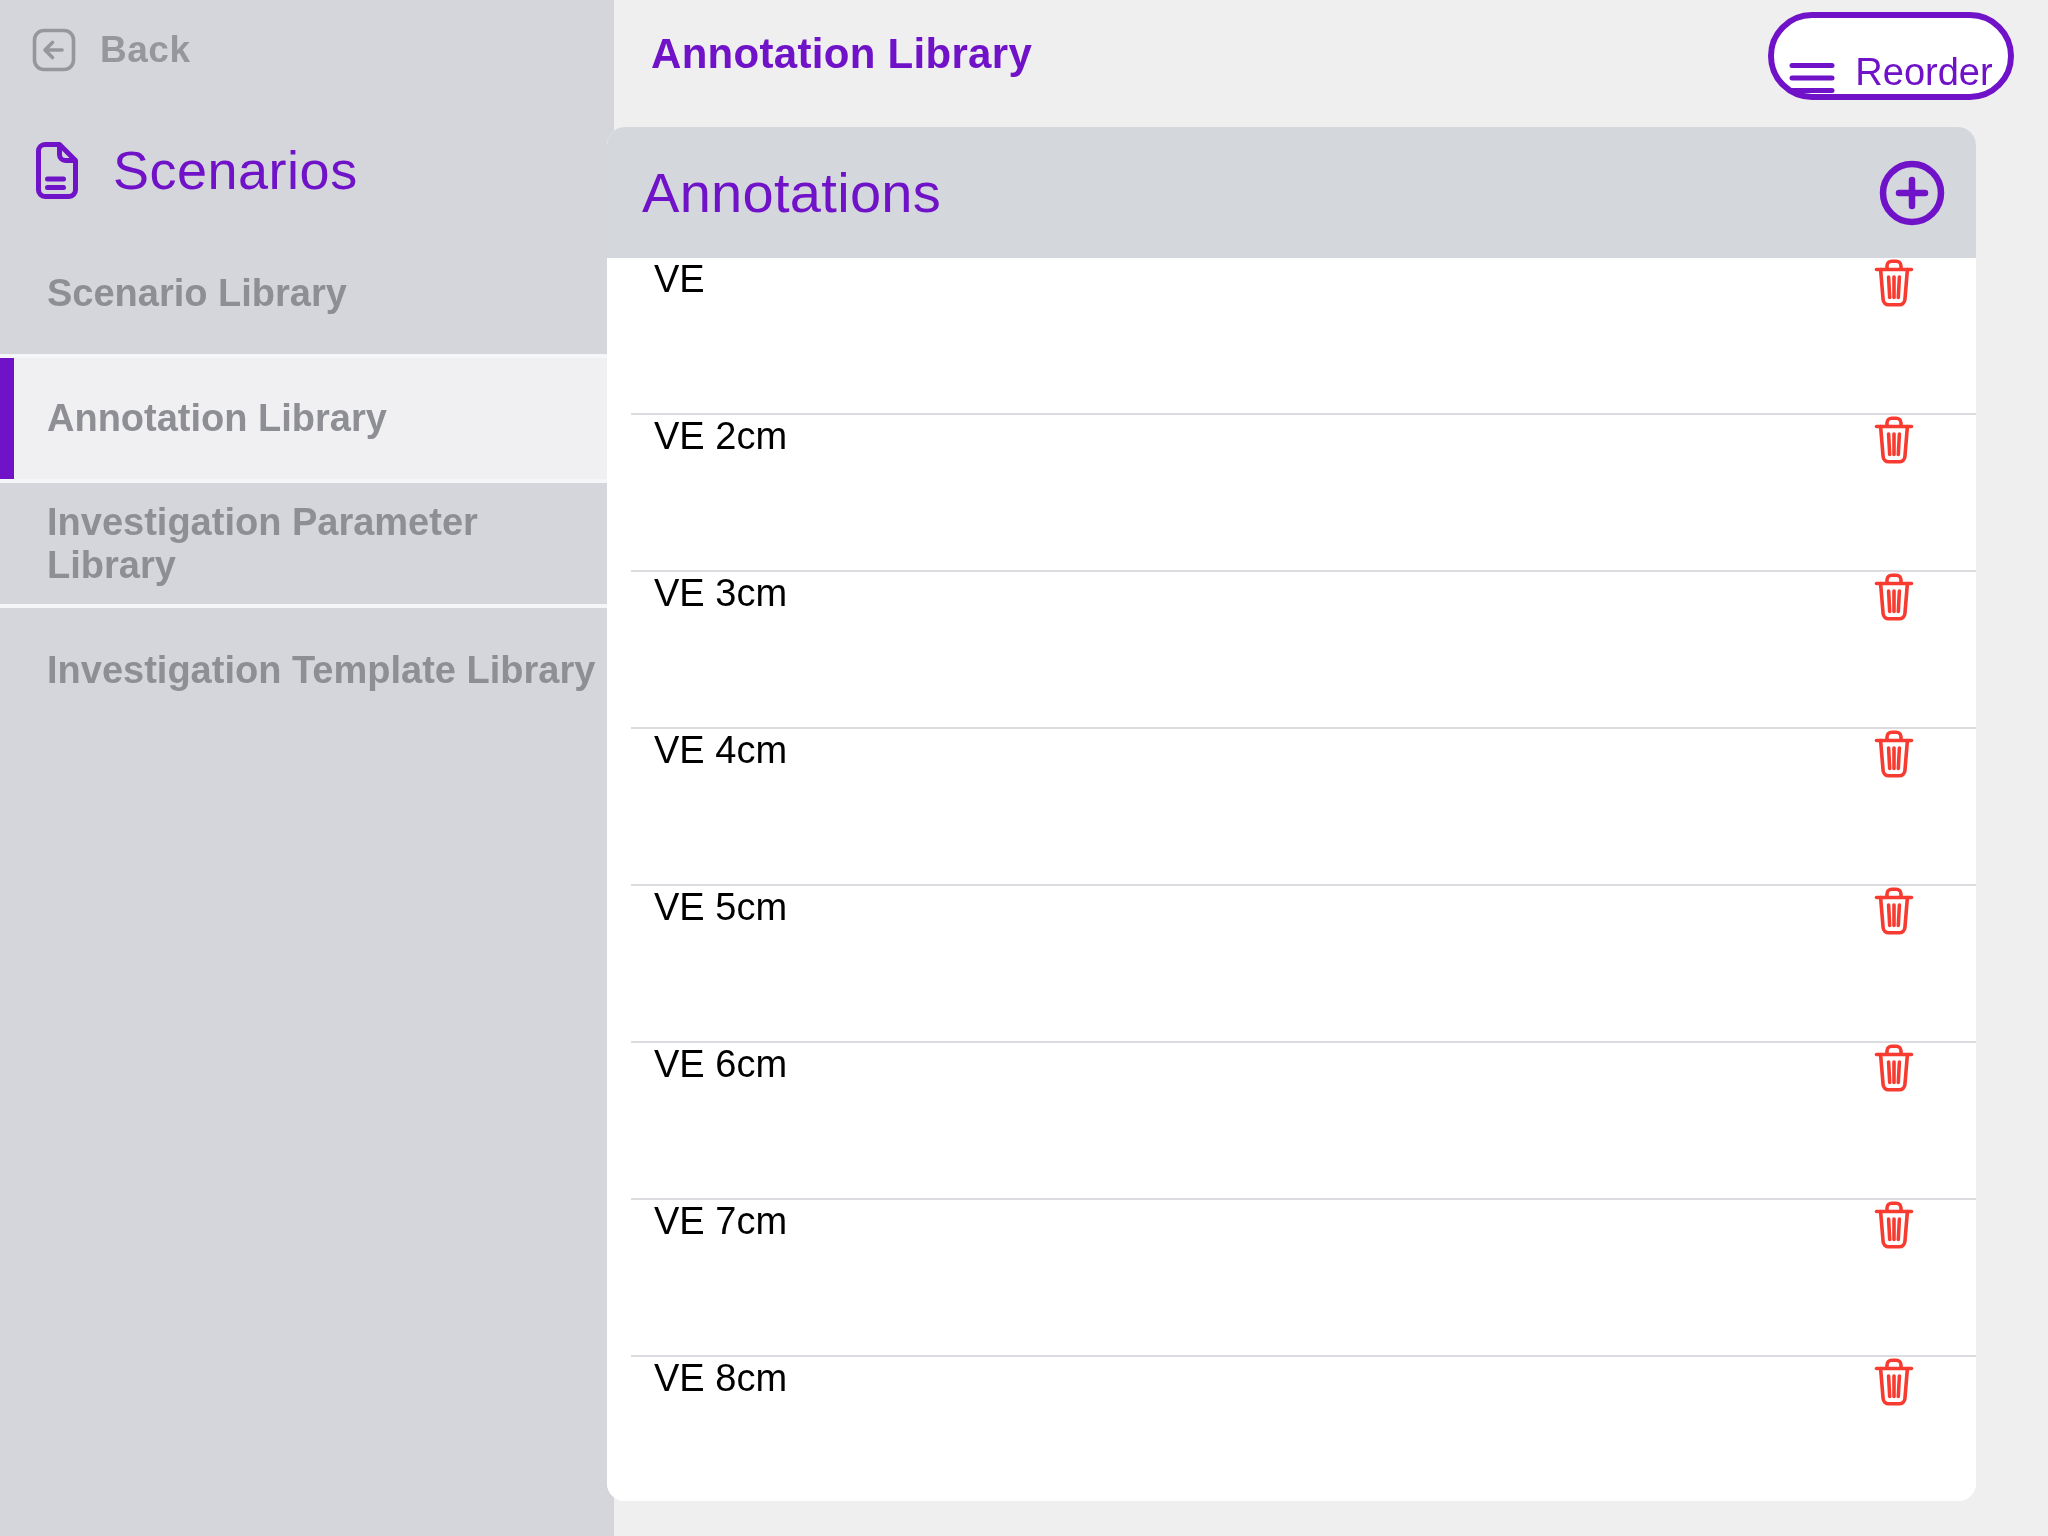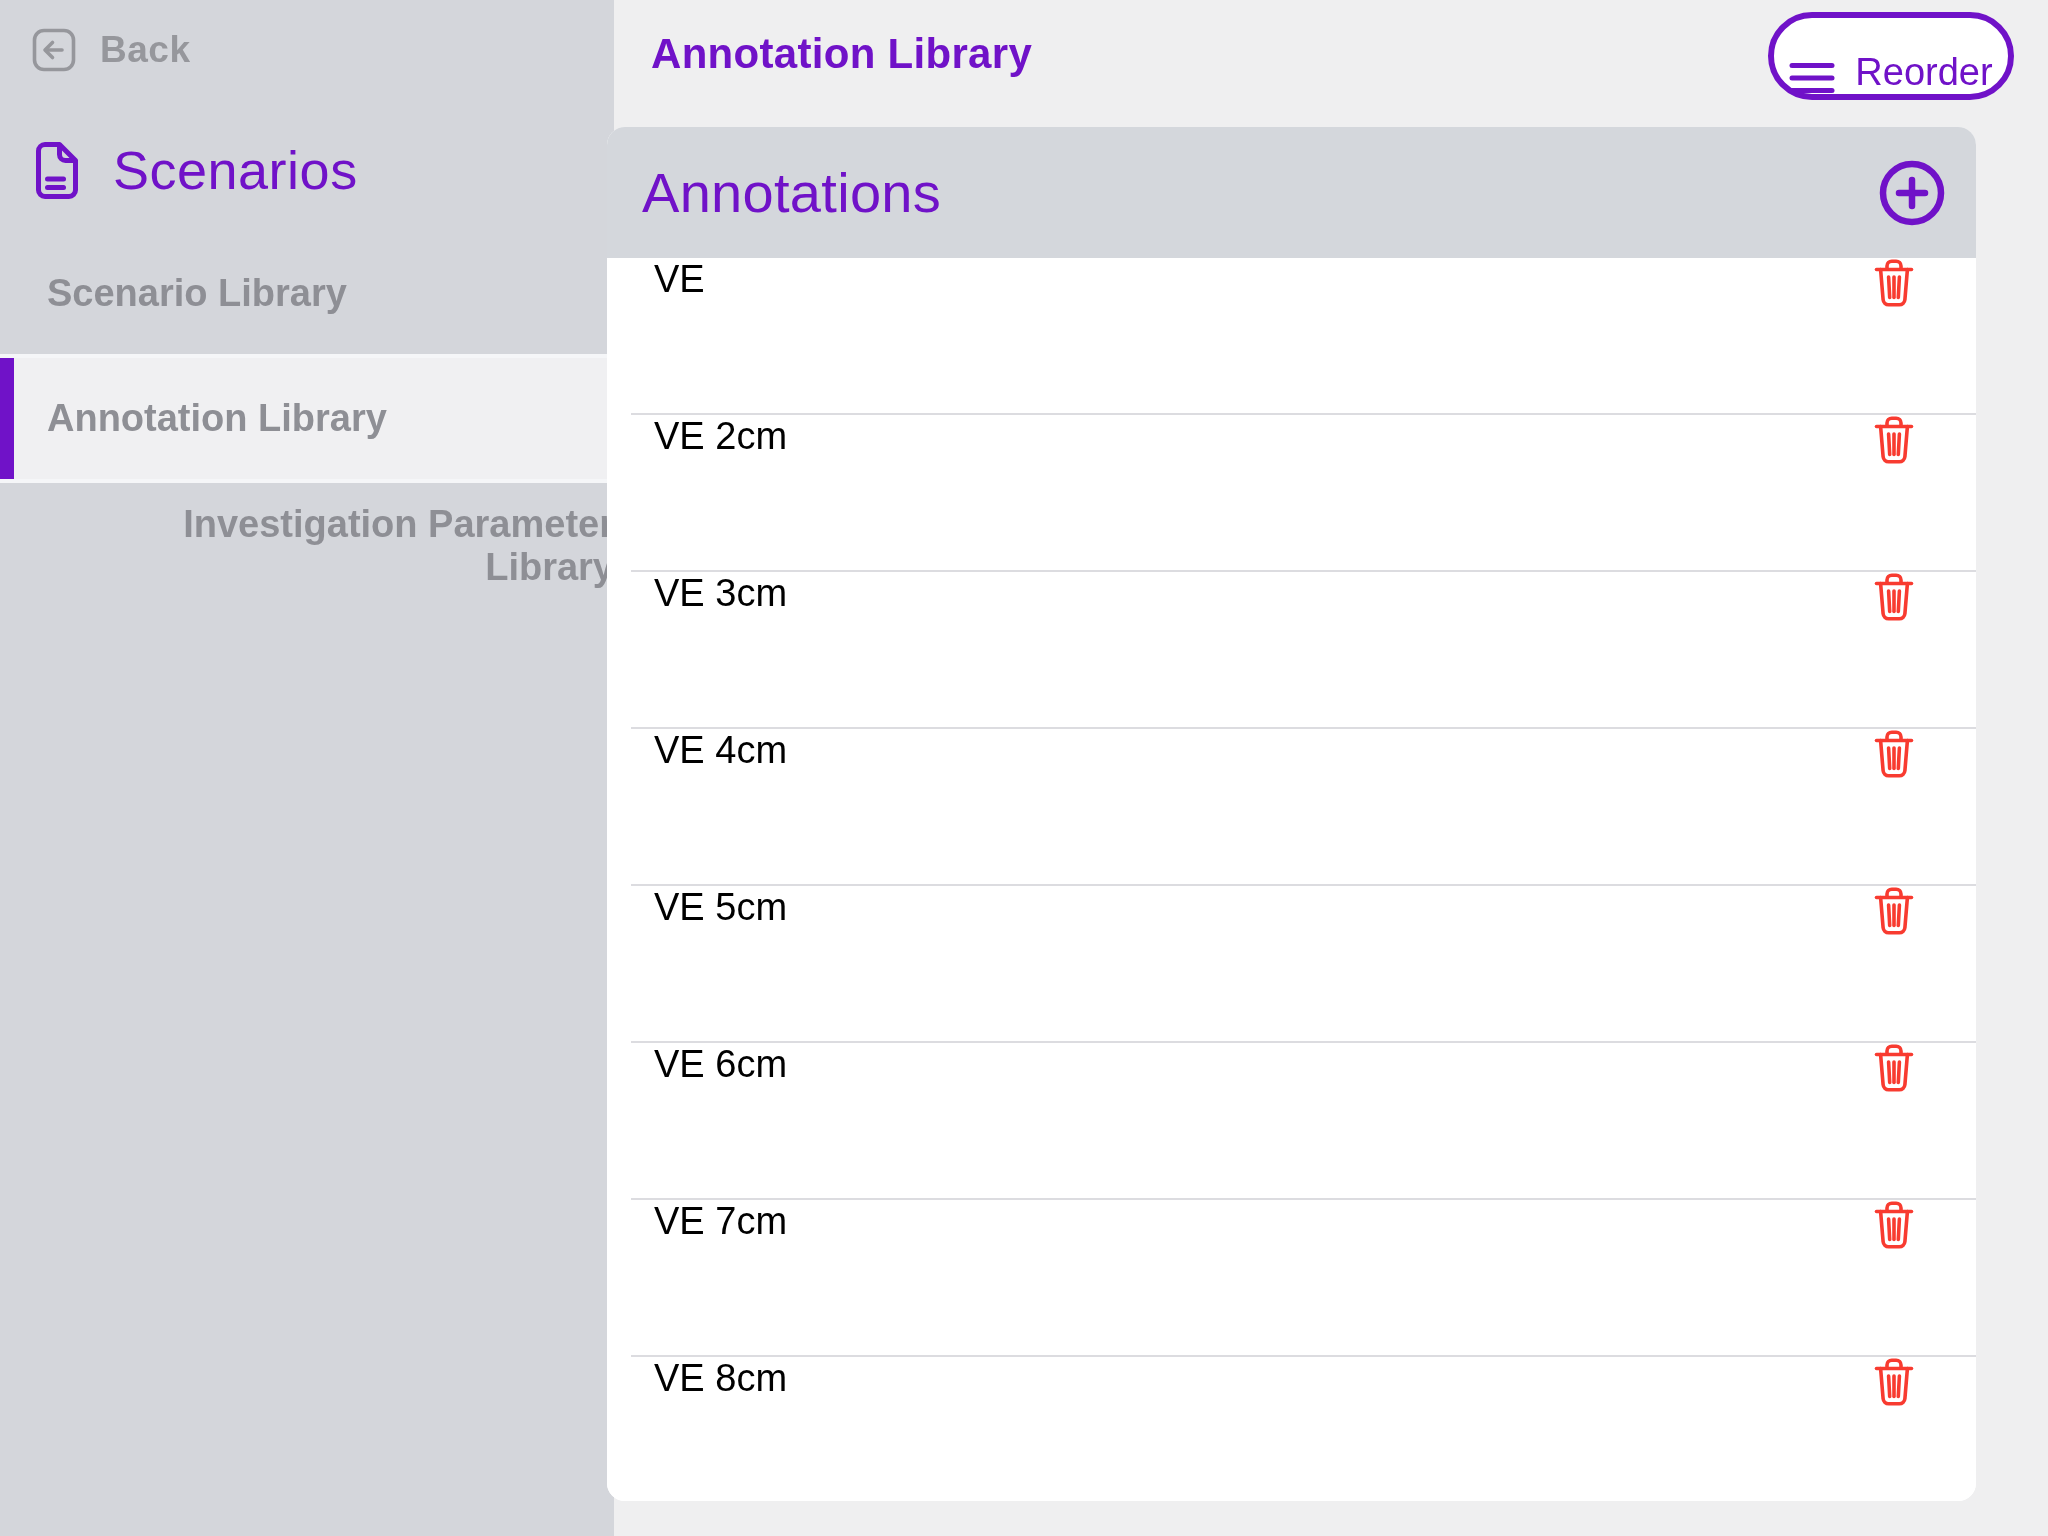--- a/index.html
+++ b/index.html
@@ -33,21 +33,21 @@
     color:var(--gray-text); cursor:pointer;
   }
   .back-row svg { display:block; }
   .back-label { font-size:37px; font-weight:700; letter-spacing:.5px; }
   .scenarios-row {
     position:absolute; left:33px; top:140px; height:60px;
     display:flex; align-items:center; gap:35px;
     color:var(--purple);
   }
   .scenarios-label { font-size:54px; font-weight:400; letter-spacing:.5px; }
-  .side-items { position:absolute; left:0; right:0; top:233px;text-align:right; }
+  .side-items { position:absolute; left:0; right:0; top:233px; }
   .side-item {
     position:relative; height:125px;
     display:flex; align-items:center;
     padding-left:47px;
     font-size:38px; font-weight:700; color:var(--item-text);
     cursor:pointer;
   }
   .side-item:not(:last-child){ border-bottom:4px solid #f5f6f8; }
   .side-item.selected { background:var(--selected-bg); }
   .side-item.selected .sel-bar {
@@ -153,20 +153,23 @@
     <nav class="side-items" id="side-items">
         <div class="side-item">
           <span>Scenario Library</span>
         </div>
         <div class="side-item selected">
           <span class="sel-bar"></span>
           <span>Annotation Library</span>
         </div>
         <div class="side-item">
           <span>Investigation Parameter Library</span>
+        </div>
+        <div class="side-item">
+          <span>Investigation Template Library</span>
         </div>
       </nav>
   </aside>
 
   <main>
 
     <h1 class="page-title">Annotation Library</h1>
 
     <button class="reorder-btn">
       <span>

